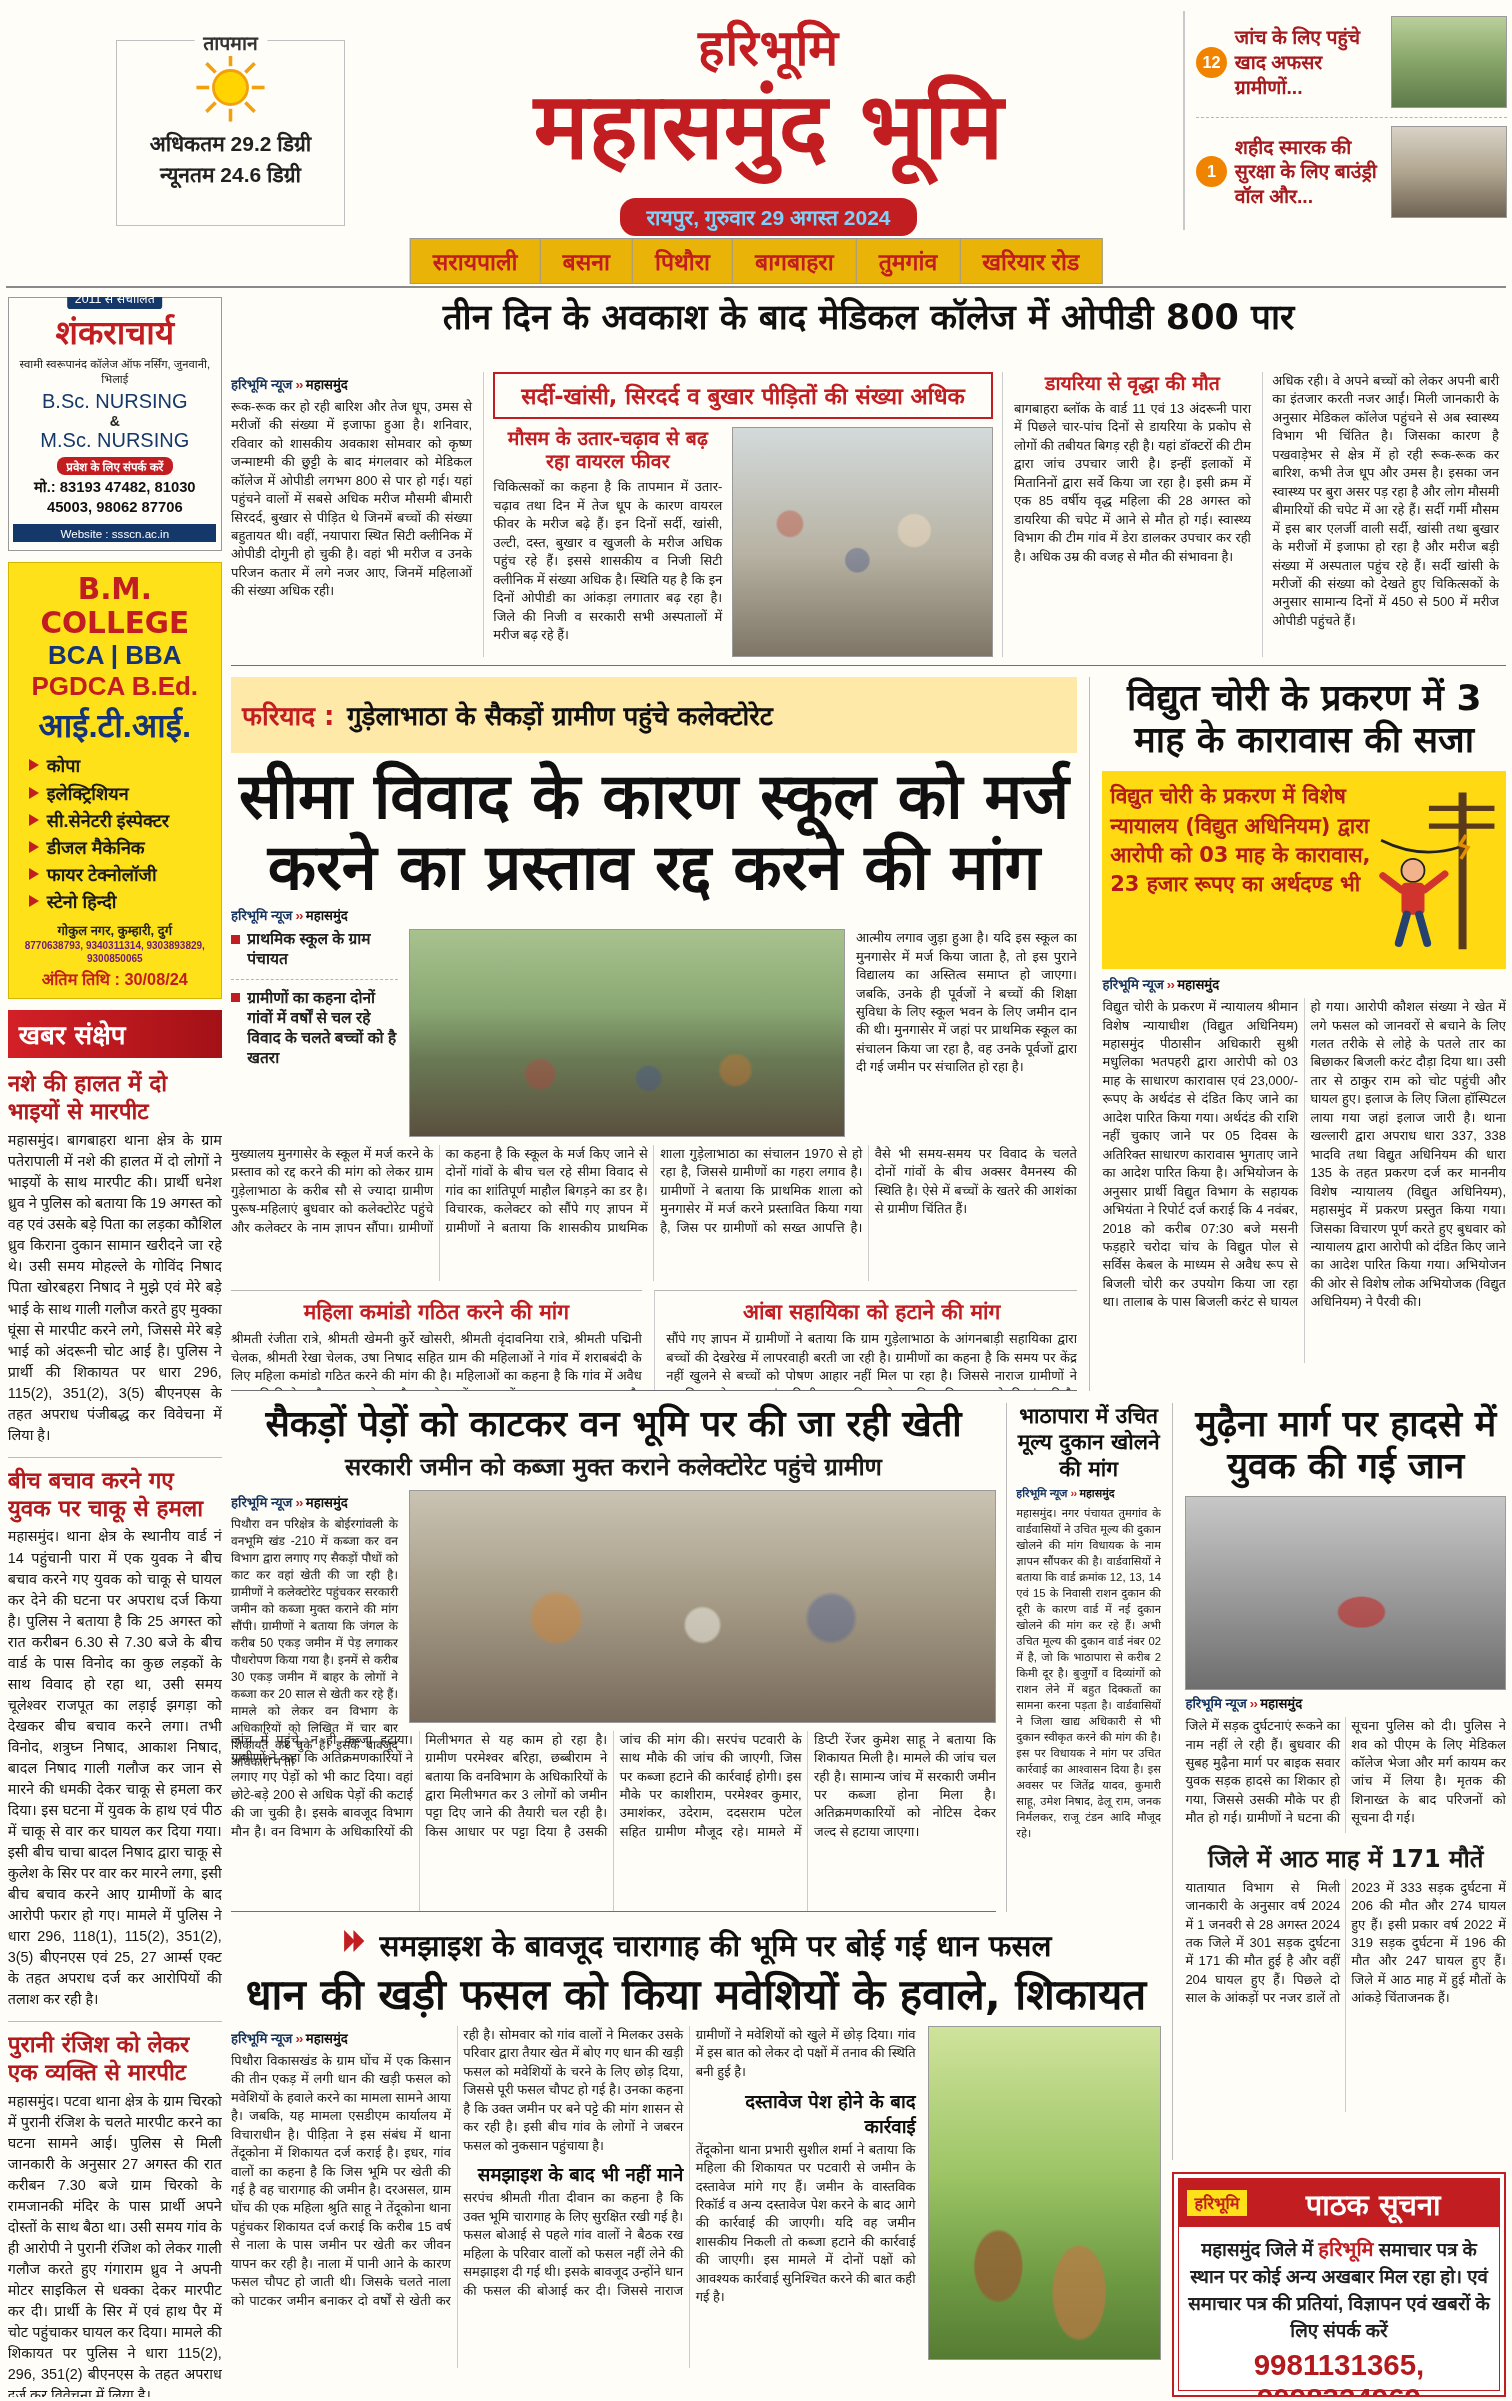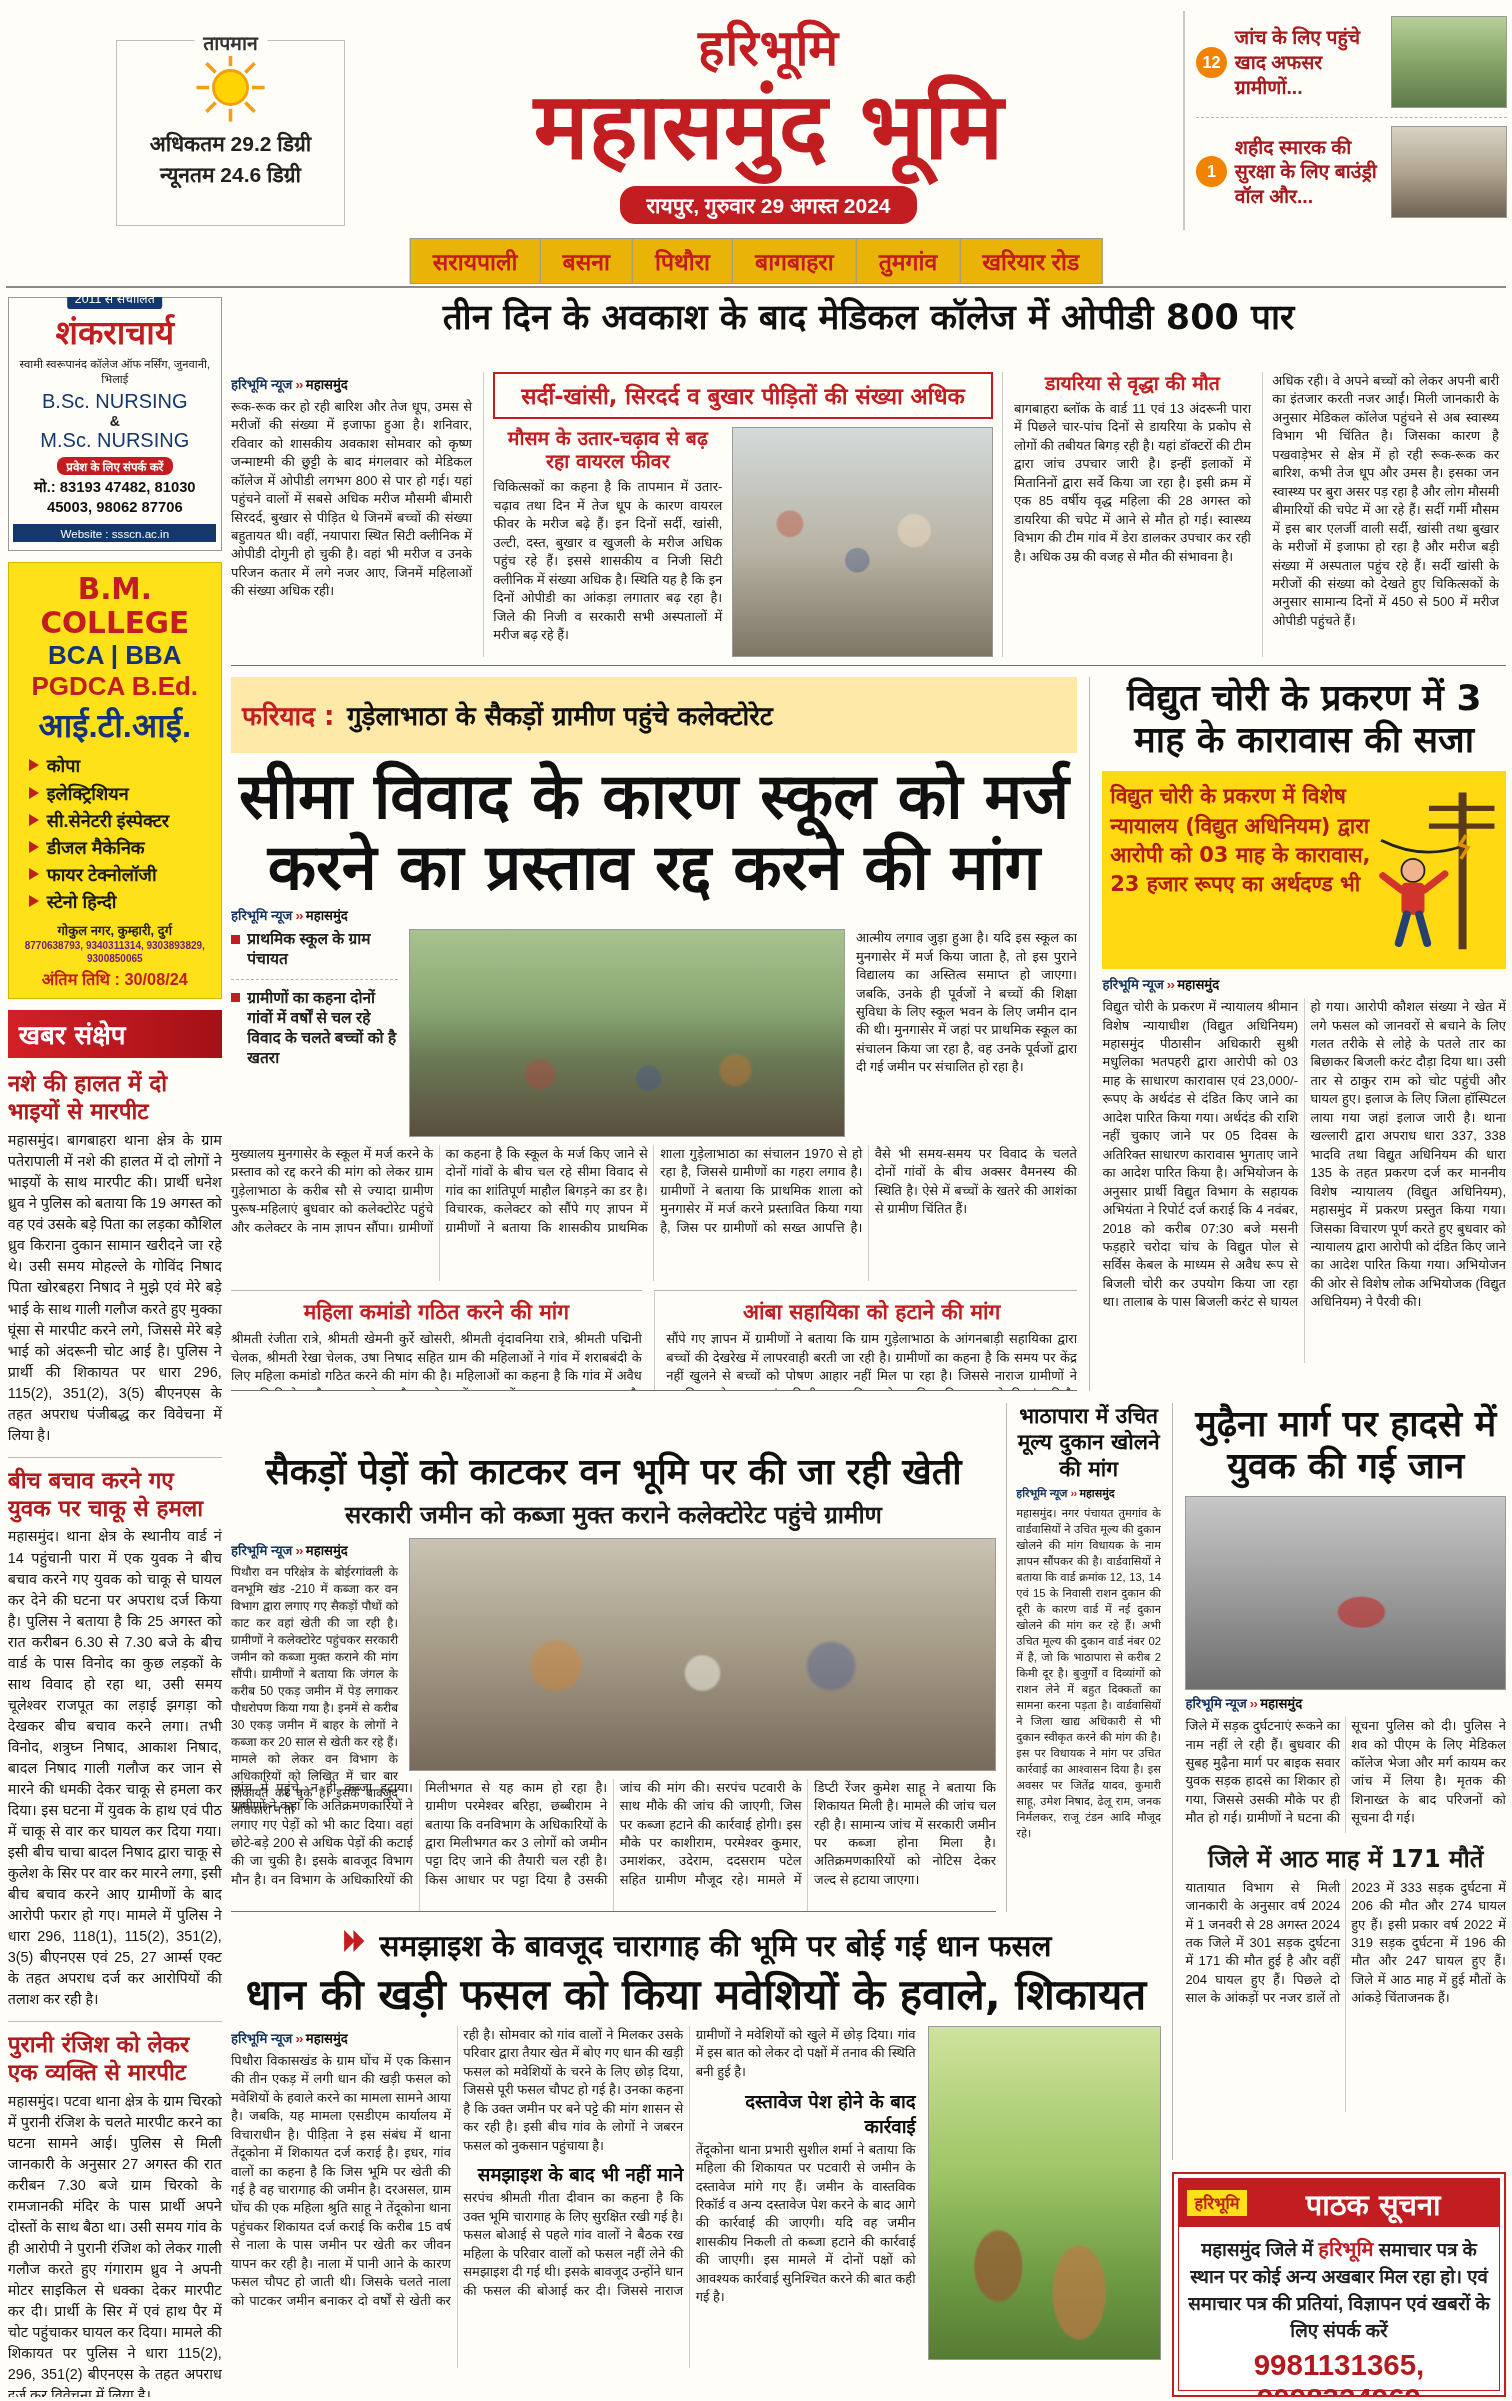--- a/index.html
+++ b/index.html
@@ -14,21 +14,21 @@
   .by-b{color:#18355f;}
   .by-s{color:#c21e22;letter-spacing:-0.8px;padding:0 3.1px;}
   .by-l{color:#101010;}
   
   .temp-box{left:116px;top:40px;width:229px;height:186px;border:0.8px solid #bfbfbf;text-align:center;padding-top:11px;}
   .temp-label{position:absolute;top:-11.6px;left:50%;transform:translateX(-50%);background:#fffdf7;padding:0 9.3px;font-size:19.4px;font-weight:bold;color:#333;}
   .temp-max,.temp-min{font-size:21px;font-weight:bold;color:#222;margin-top:3.1px;}
   .brand-wrap{left:365px;top:12.4px;width:807px;text-align:center;}
   .brand{font-size:50px;color:#c21e22;letter-spacing:0.8px;}
   .paper-title{font-size:92px;line-height:1.02;color:#c21e22;}
-  .dateline{display:inline-block;margin-top:12px;background:#c21e22;color:#ffffff;font-size:21px;font-weight:bold;padding:4.7px 26.4px;border-radius:15.5px;}
+  .dateline{display:inline-block;margin-top:24px;background:#c21e22;color:#7dd3fc;font-size:21px;font-weight:bold;padding:4.7px 26.4px;border-radius:15.5px;}
   .hdr-divider{left:1183px;top:11px;width:1.6px;height:219px;background:#c9c9c9;}
   .top-news{left:1196px;top:7.8px;width:311px;}
   .tn-item{display:flex;align-items:center;gap:7.8px;height:109px;}
   .tn-item + .tn-item{border-top:0.8px dashed #b5b5b5;}
   .tn-badge{flex:0 0 31px;height:31px;border-radius:50%;background:#f08300;color:#fff;font-weight:bold;font-size:16.3px;display:flex;align-items:center;justify-content:center;}
   .tn-text{flex:1;font-size:19.4px;font-weight:bold;color:#a61b20;line-height:1.28;}
   .tn-thumb{flex:0 0 116px;height:92px;}
   .ph-thumb1{background:linear-gradient(180deg,#b9cf9a,#86a468 50%,#5e7a4a);}
   .ph-thumb2{background:linear-gradient(180deg,#d8d2c6,#b0a58f 50%,#6e6252);}
   .nav-bar{top:238px;left:50%;transform:translateX(-50%);display:flex;border:0.8px solid #9a9a9a;background:#eab308;}
@@ -91,21 +91,21 @@
   .f-subs{display:flex;gap:12.4px;margin-top:9.3px;}
   .f-sub{flex:1;border-top:0.8px solid #b5b5b5;padding-top:6.2px;height:163px;overflow:hidden;}
   .f-sub + .f-sub{border-left:0.8px solid #ccc;padding-left:11px;}
   .f-sub-title{color:#c21e22;font-size:21px;font-weight:bold;text-align:center;margin-bottom:4.7px;font-family:"DejaVu Sans",sans-serif;}
   #sec-bijli{top:380px;left:858px;width:417px;height:714px;border-left:0.8px solid #bbb;padding-left:12.4px;}
   .b-hl{font-size:36px;line-height:1.18;text-align:center;}
   .b-box{background:#ffd912;margin:9.3px 0 6.2px;padding:11px 7.8px 6.2px;display:flex;gap:3.1px;min-height:198px;}
   .b-box-text{flex:1;font-size:21px;font-weight:bold;color:#b3191d;line-height:1.4;font-family:"DejaVu Sans",sans-serif;}
   .b-body{column-count:2;column-gap:12.4px;column-rule:0.8px solid #ccc;height:365px;}
   #sec-trees{top:1106px;left:0;width:765px;height:509px;border-bottom:1.6px solid #6f6f6f;}
-  .t-hl{font-size:36px;text-align:center;line-height:1.15;margin-top:48px;}
+  .t-hl{font-size:36px;text-align:center;line-height:1.15;}
   .t-sub{font-size:24px;font-weight:bold;text-align:center;margin:4.7px 0 7.8px;font-family:"DejaVu Sans",sans-serif;}
   .t-mid{display:flex;gap:11px;height:233px;}
   .t-col1{width:167px;font-size:12px;}
   .ph-group{flex:1;height:233px;background:radial-gradient(circle at 25% 55%,rgba(220,130,40,.4) 0 5%,transparent 6%),radial-gradient(circle at 50% 58%,rgba(245,245,235,.5) 0 5%,transparent 6%),radial-gradient(circle at 72% 55%,rgba(70,90,150,.4) 0 5%,transparent 6%),linear-gradient(180deg,#cac3b3 0%,#a39984 50%,#786a5c 100%);}
   .t-bottom{margin-top:7.8px;column-count:4;column-gap:12.4px;column-rule:0.8px solid #ccc;height:182px;}
   #sec-bhatha{top:1106px;left:775px;width:155px;height:509px;border-left:0.8px solid #bbb;padding-left:9.3px;}
   .bh-hl{font-size:21px;line-height:1.25;text-align:center;}
   .bh-body{font-size:11.3px;line-height:1.42;text-align:justify;}
   #sec-mudhena{top:1106px;left:941px;width:334px;height:757px;border-left:0.8px solid #bbb;padding-left:12.4px;}
   .m-hl{font-size:36px;line-height:1.18;text-align:center;}

